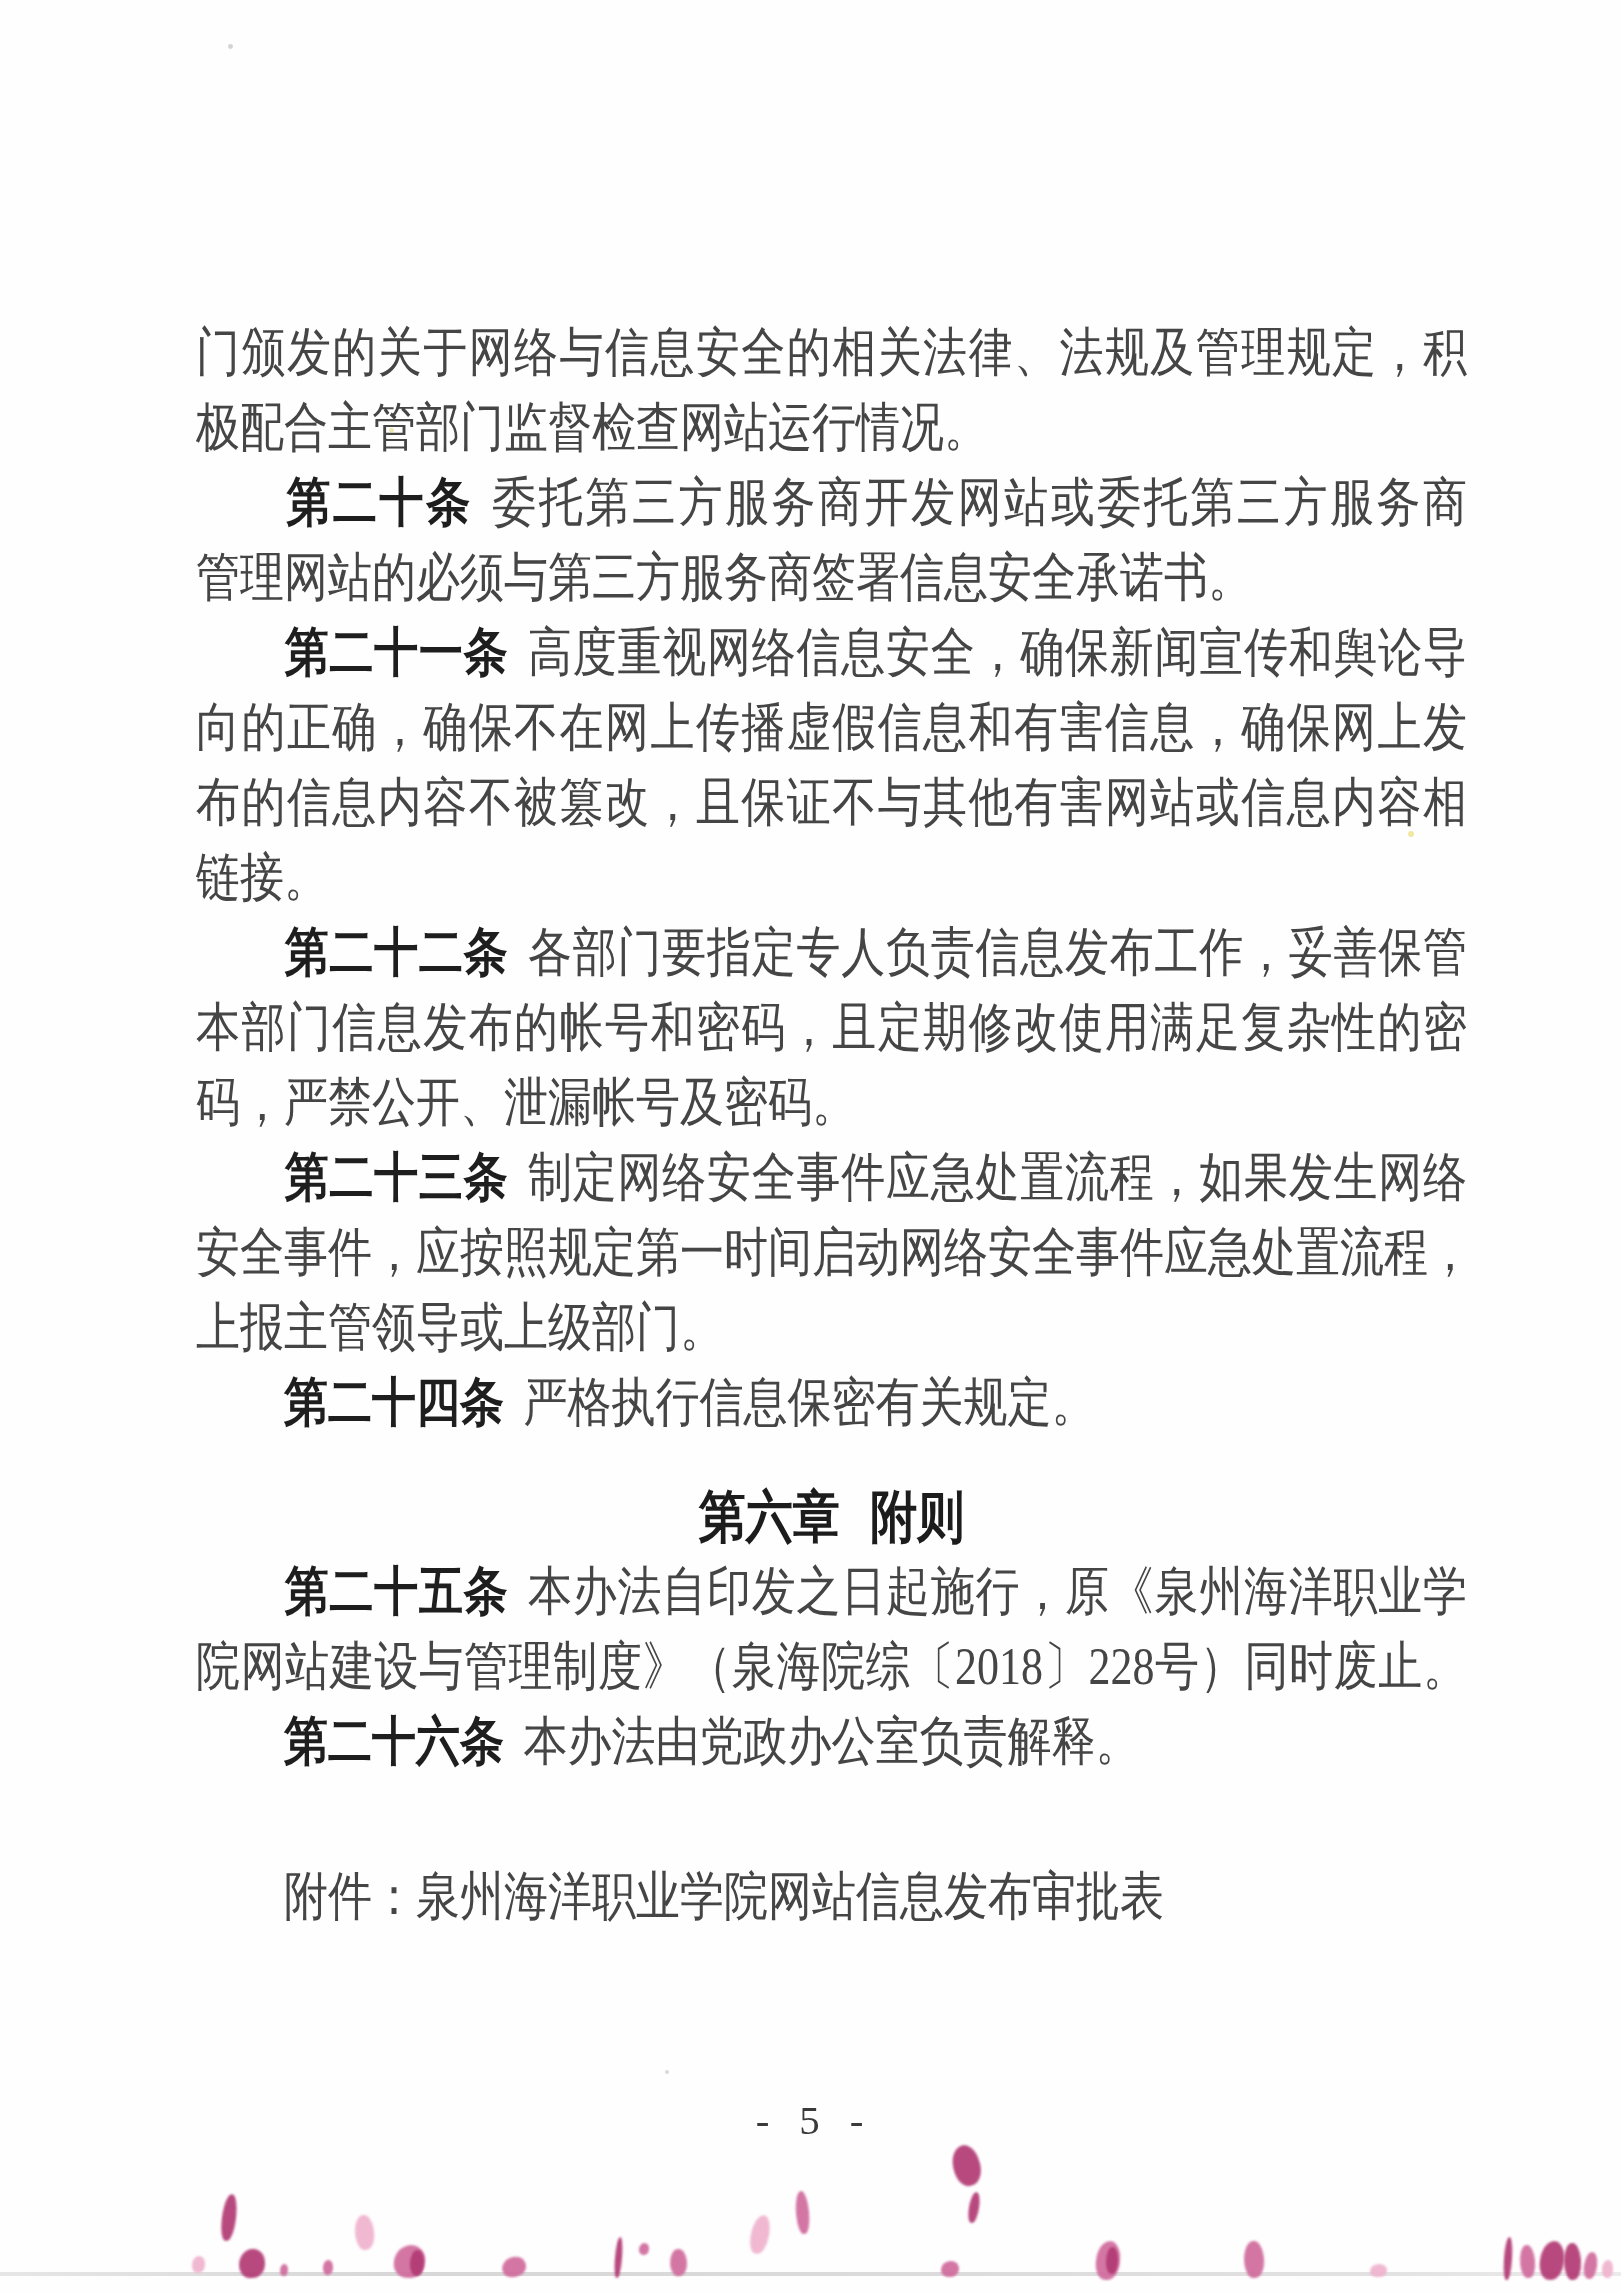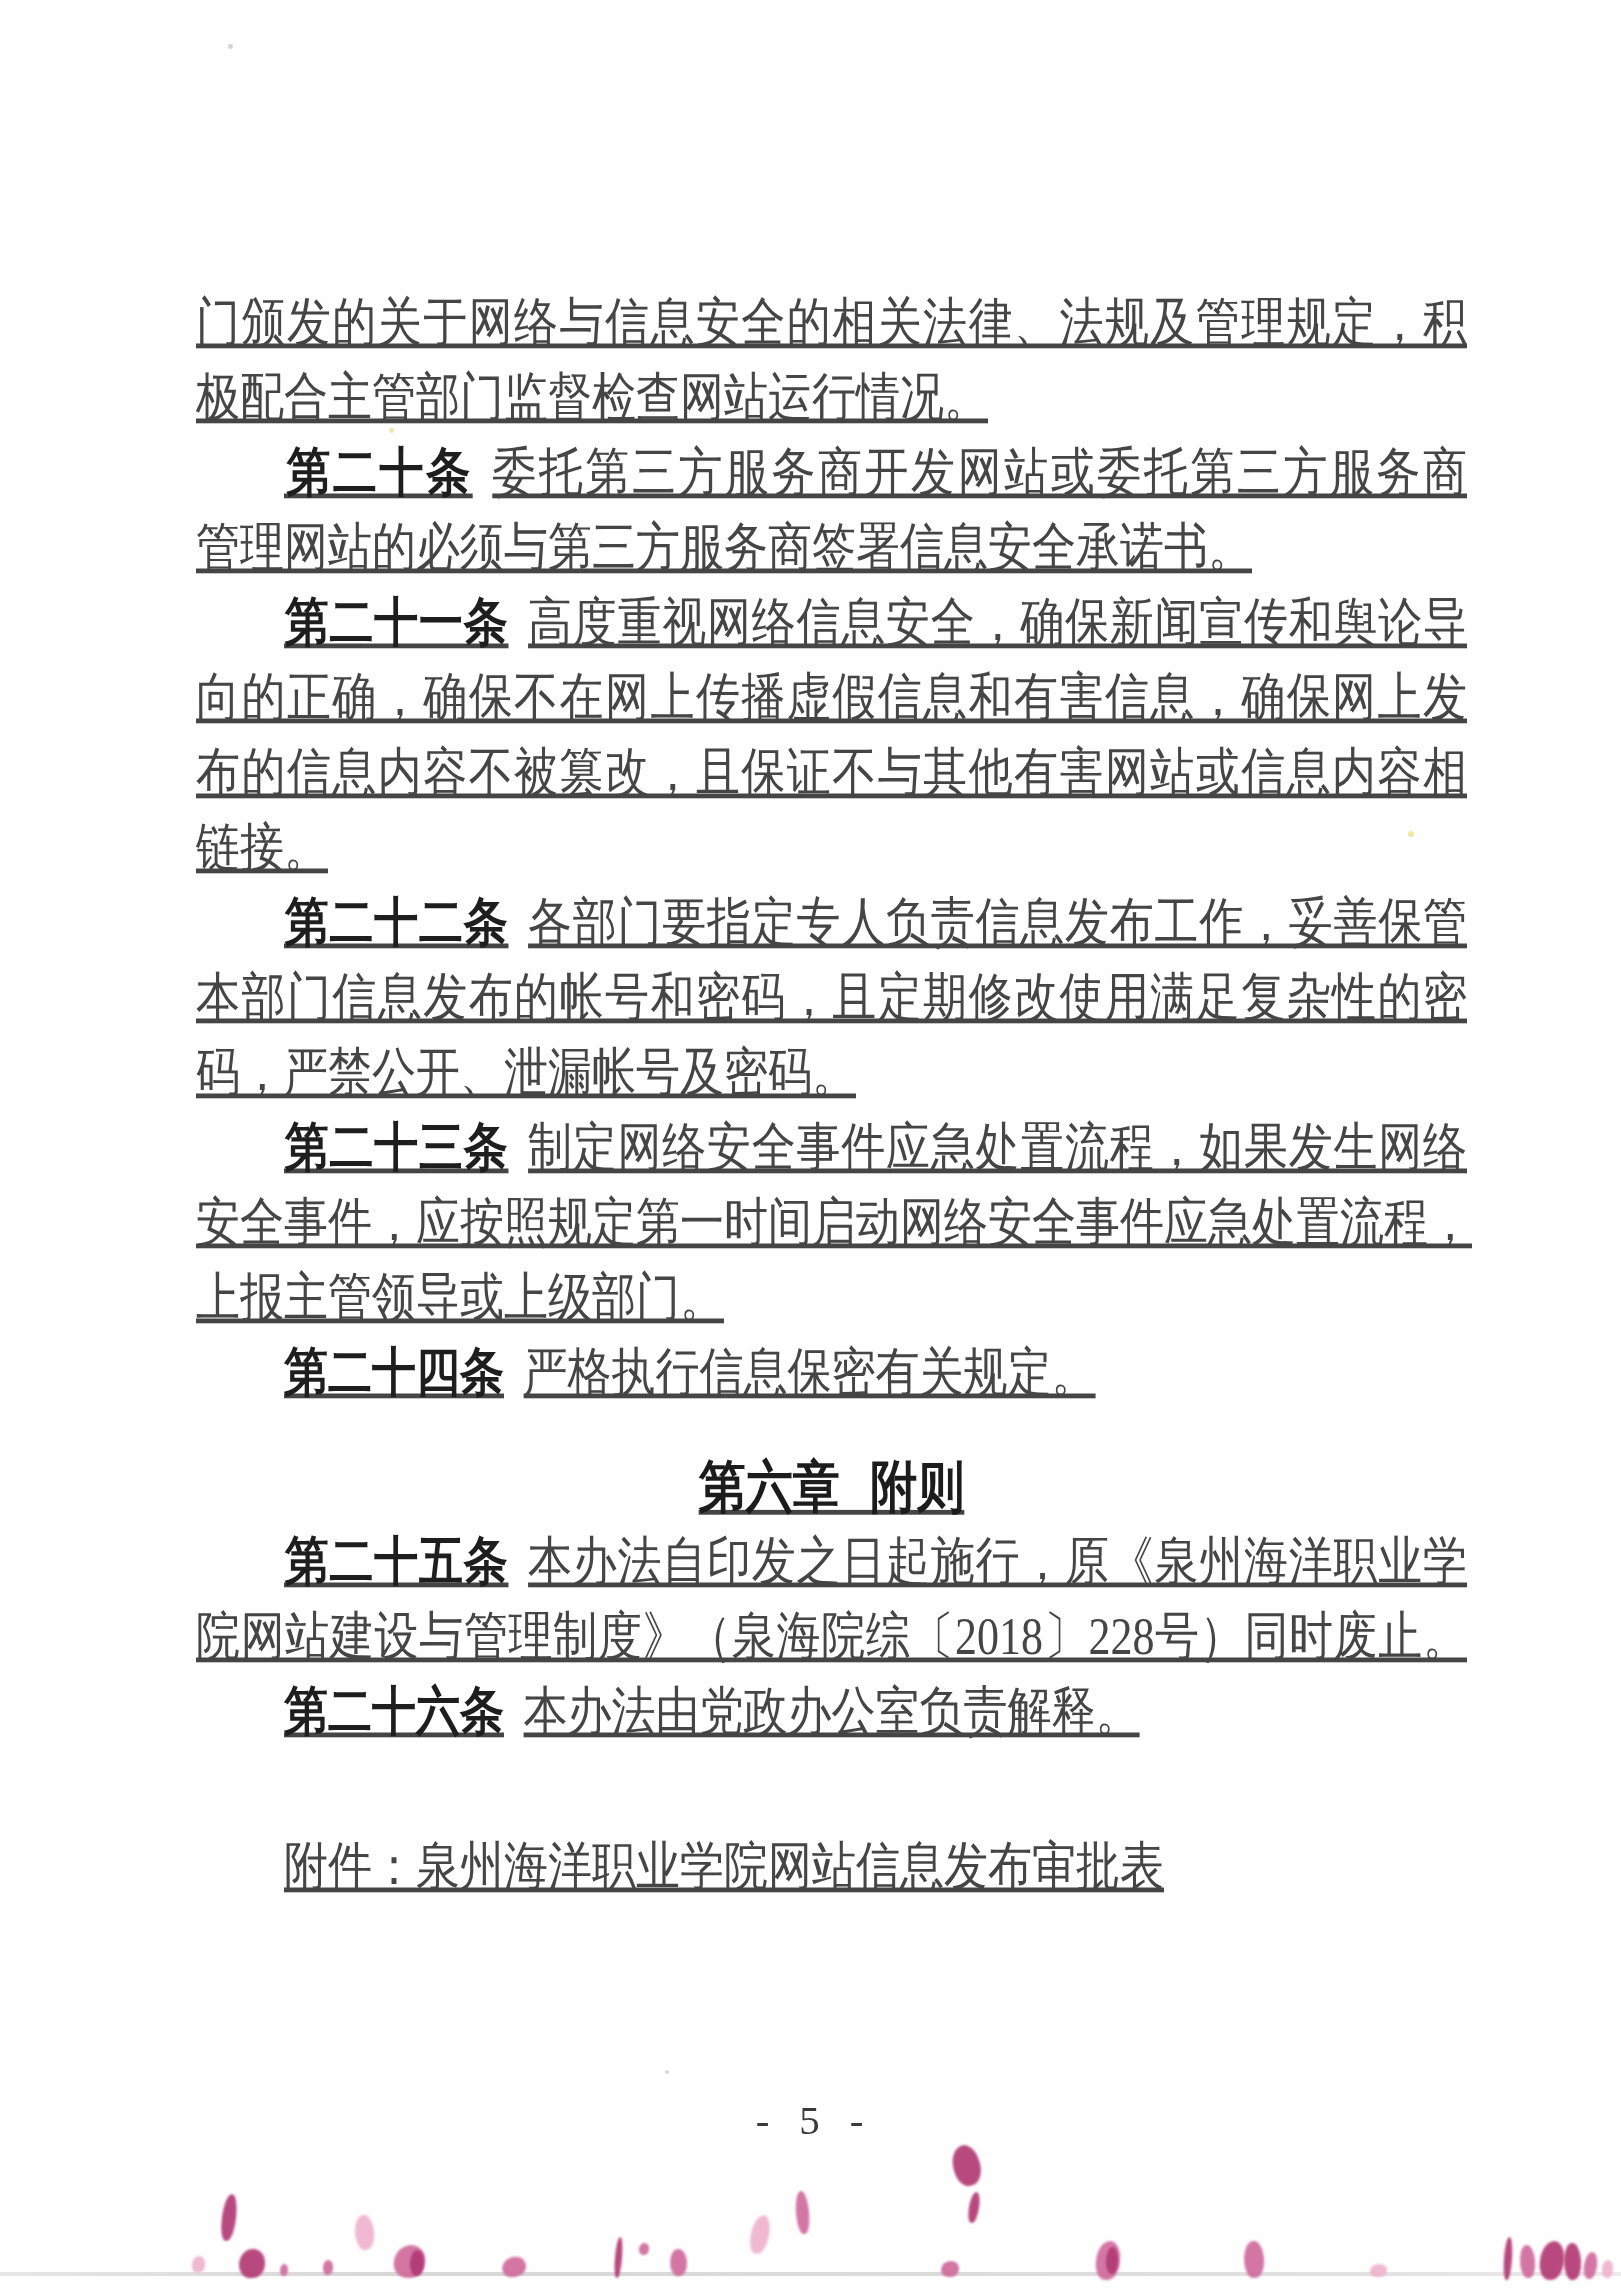--- a/index.html
+++ b/index.html
@@ -5,24 +5,23 @@
   html,body { margin:0; padding:0; background:#9a9a9a; }
   .page {
     position:relative;
     width:1621px; height:2294px;
     background:#fefefe;
     overflow:hidden;
     font-family:"Liberation Serif","DejaVu Serif",serif;
   }
   .doc {
     position:absolute;
-    left:196px; top:285px; width:1271px;
+    left:196px; top:315px; width:1271px;
     color:#454545;
     font-size:44px;
-    text-decoration:underline;
   }
   .line {
     height:75px; line-height:75px;
     white-space:nowrap;
     text-align:justify;
     transform:scaleY(1.2);
     transform-origin:50% 50%;
   }
   .line.jy { text-align-last:justify; }
   .indent { display:inline-block; width:88px; }

